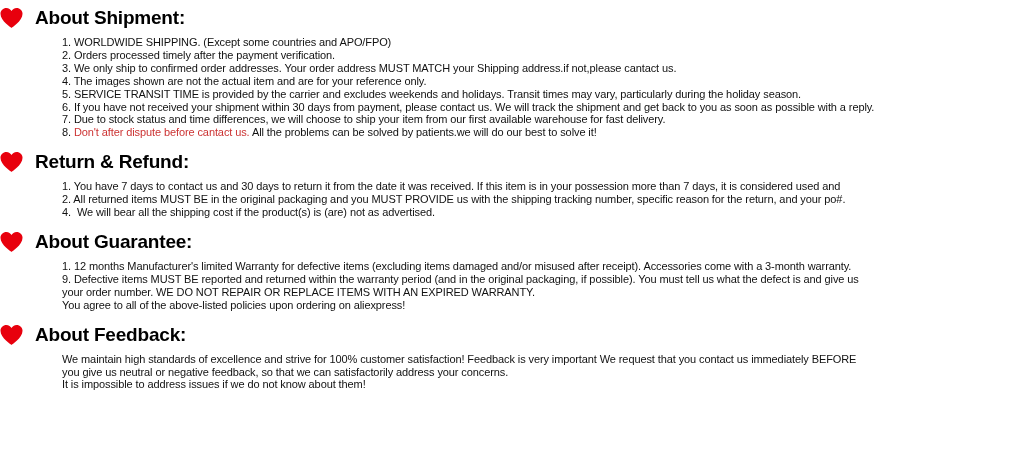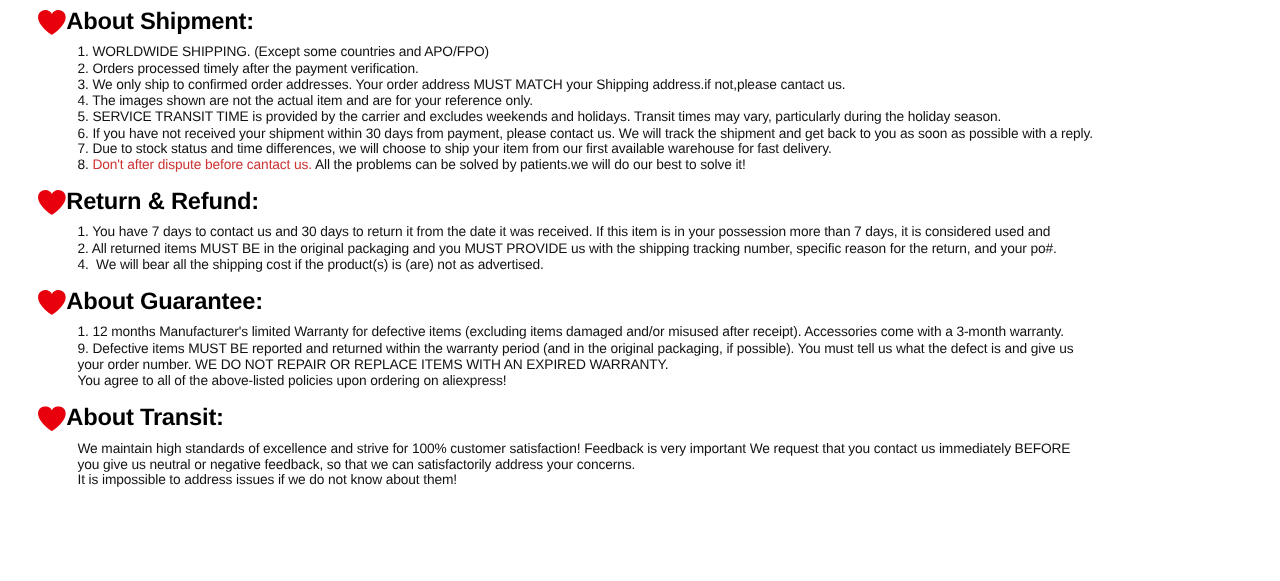--- a/index.html
+++ b/index.html
@@ -13,22 +13,21 @@
     overflow: hidden;
     font-family: "Liberation Sans", sans-serif;
     color: #111111;
   }
   .policy-section {
     
   }
   .section-header {
     display: flex;
     align-items: center;
-    gap: 0;
-    padding-left: 30px;
+    gap: 12px;
     height: 26px;
     margin: 10px 0 5px 0;
   }
   .policy-section:first-of-type .section-header {
     margin-top: 5px;
   }
   .heart {
     width: 23px;
     height: 20px;
     flex: 0 0 auto;
@@ -105,20 +104,20 @@
       <div class="line"><span>your order number. WE DO NOT REPAIR OR REPLACE ITEMS WITH AN EXPIRED WARRANTY.</span></div>
       <div class="line"><span>You agree to all of the above-listed policies upon ordering on aliexpress!</span></div>
     </div>
 </section>
 
 <section class="policy-section">
   <div class="section-header">
     <svg class="heart" viewBox="0 0 32 29" aria-hidden="true">
       <path d="M16 29 C16 29 0 19 0 8.5 C0 3.5 4 0 8.5 0 C12 0 14.8 2 16 4.5 C17.2 2 20 0 23.5 0 C28 0 32 3.5 32 8.5 C32 19 16 29 16 29 Z" fill="#e8000d"></path>
     </svg>
-    <h2 class="section-title">About Transit:</h2>
+    <h2 class="section-title">About Feedback:</h2>
   </div>
   <div class="section-lines">
       <div class="line"><span>We maintain high standards of excellence and strive for 100% customer satisfaction! Feedback is very important We request that you contact us immediately BEFORE</span></div>
       <div class="line"><span>you give us neutral or negative feedback, so that we can satisfactorily address your concerns.</span></div>
       <div class="line"><span>It is impossible to address issues if we do not know about them!</span></div>
     </div>
 </section>
 
 </body></html>

